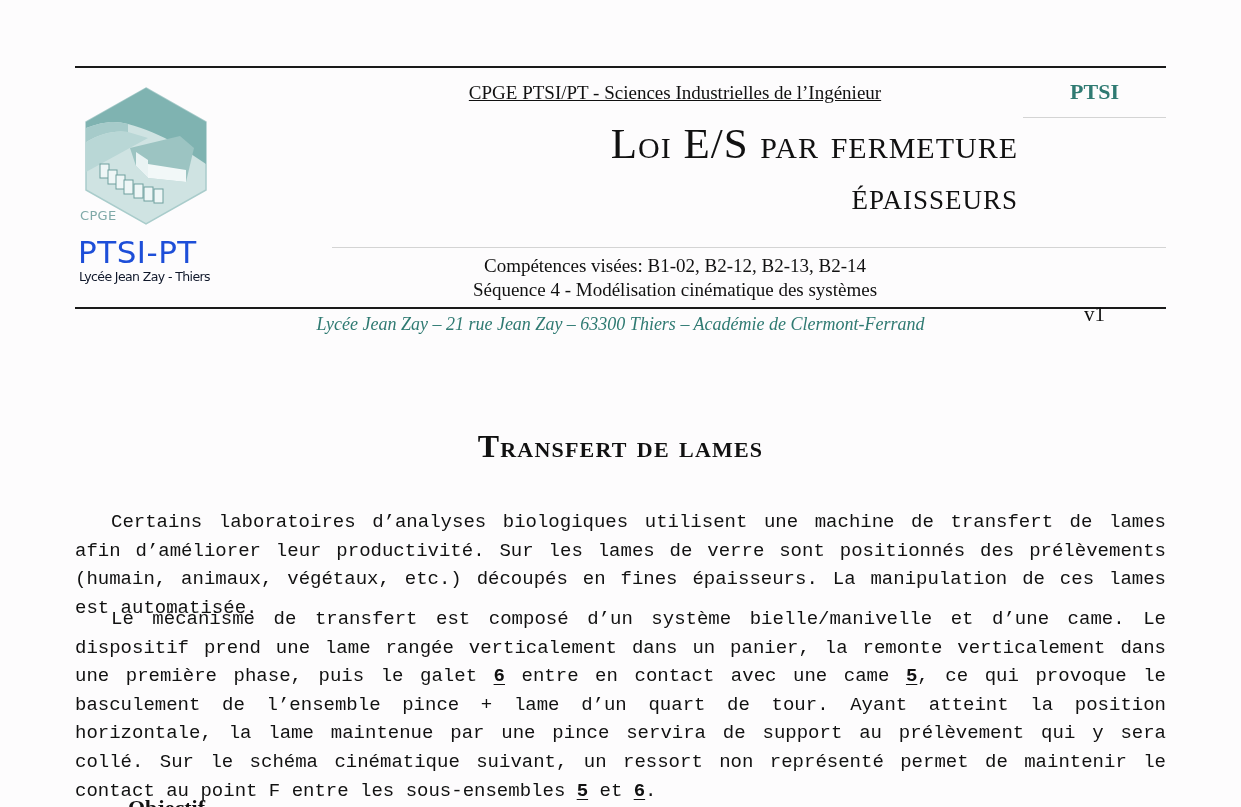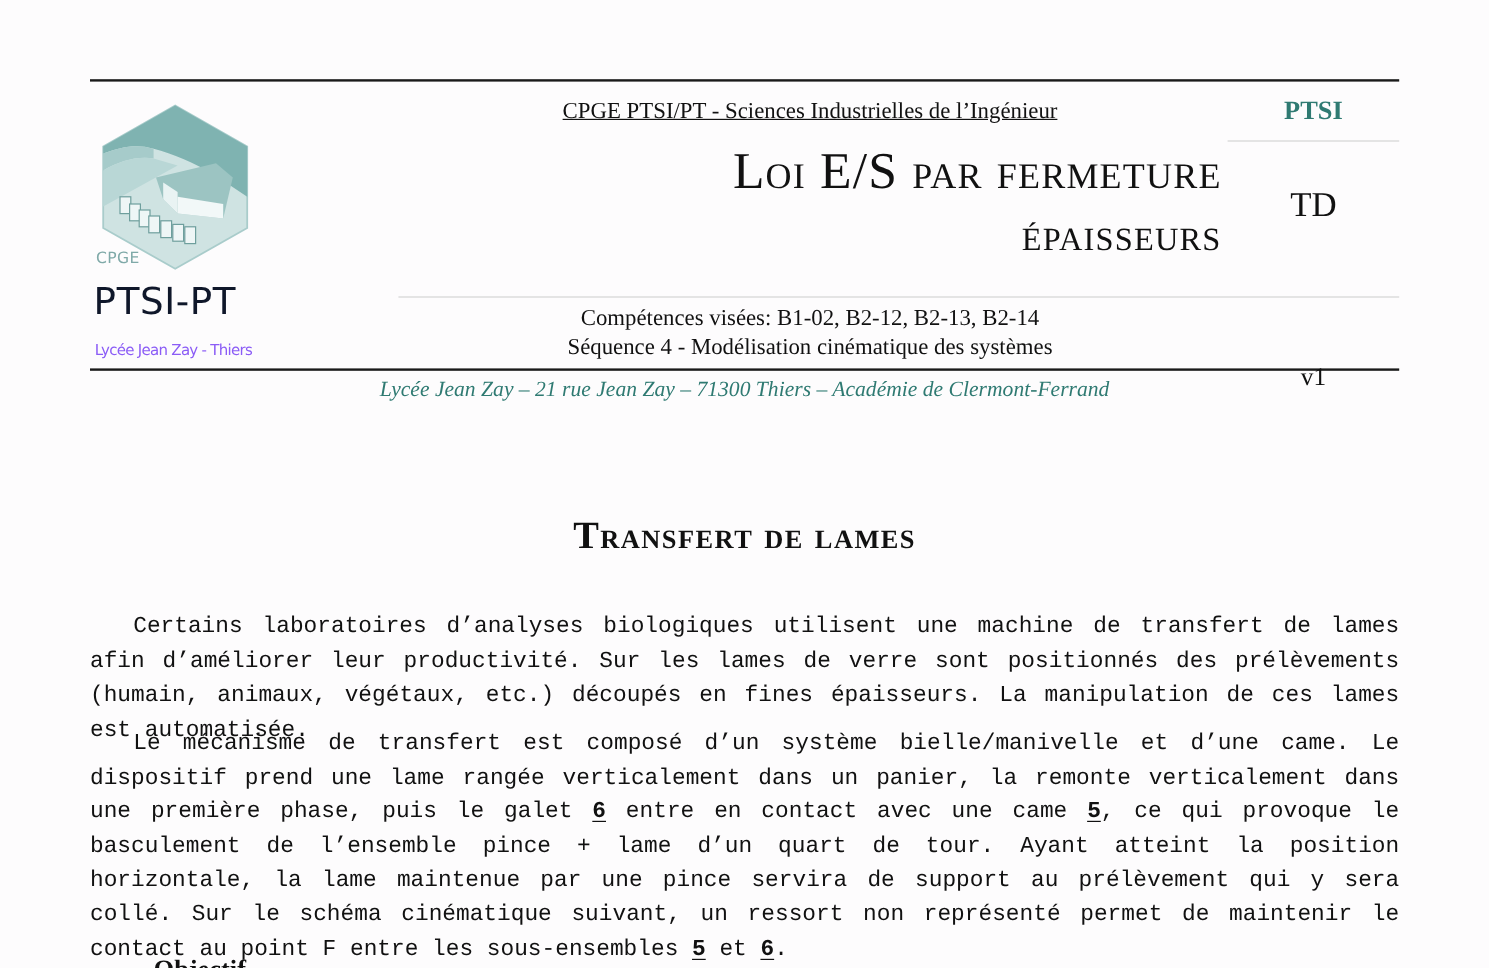--- a/index.html
+++ b/index.html
@@ -38,27 +38,27 @@
     }
     .logo svg { position: absolute; left: 6px; top: 0; }
     .logo-cpge {
       position: absolute; left: 2px; top: 122px;
       font-family: "DejaVu Sans", "Liberation Sans", sans-serif;
       font-size: 13px; color: #7fa9a8; letter-spacing: 0.3px;
     }
     .logo-main {
       position: absolute; left: 0px; top: 148px;
       font-family: "DejaVu Sans", "Liberation Sans", sans-serif;
-      font-size: 31px; color: #0f172a; letter-spacing: 0.5px;
+      font-size: 31px; color: #1d4ed8; letter-spacing: 0.5px;
       line-height: 36px;
     }
     .logo-sub {
-      position: absolute; left: 1px; top: 198px;
+      position: absolute; left: 1px; top: 183px;
       font-family: "DejaVu Sans", "Liberation Sans", sans-serif;
-      font-size: 12.5px; color: #8b5cf6; letter-spacing: -0.6px;
+      font-size: 12.5px; color: #0f172a; letter-spacing: -0.6px;
       white-space: nowrap;
     }
     
     .header-course {
       position: absolute; left: 332px; width: 686px; top: 81px;
       text-align: center; font-size: 19px; line-height: 24px;
       font-family: "Liberation Serif", serif;
       text-decoration: underline;
     }
     .header-title {
@@ -146,24 +146,23 @@
   <div class="header-title">
     <div>Loi E/S par fermeture</div>
     <div class="line2">épaisseurs</div>
   </div>
   <div class="header-meta">
     <div>Compétences visées: B1-02, B2-12, B2-13, B2-14</div>
     <div>Séquence 4 - Modélisation cinématique des systèmes</div>
   </div>
 
   <div class="right-col level">PTSI</div>
-  <div class="right-col doc-type">TD</div>
   <div class="right-col version">v1</div>
 
-  <div class="address">Lycée Jean Zay – 21 rue Jean Zay – 71300 Thiers – Académie de Clermont-Ferrand</div>
+  <div class="address">Lycée Jean Zay – 21 rue Jean Zay – 63300 Thiers – Académie de Clermont-Ferrand</div>
 
   <div class="section-title">Transfert de lames</div>
 
   <p class="paragraph p1">Certains laboratoires d’analyses biologiques utilisent une machine de transfert de lames afin d’améliorer leur productivité. Sur les lames de verre sont positionnés des prélèvements (humain, animaux, végétaux, etc.) découpés en fines épaisseurs. La manipulation de ces lames est automatisée.</p>
   <p class="paragraph p2"><span>Le mécanisme de transfert est composé d’un système bielle/manivelle et d’une came. Le dispositif prend une lame rangée verticalement dans un panier, la remonte verticalement dans une première phase, puis le galet </span><span class="ref">6</span><span> entre en contact avec une came </span><span class="ref">5</span><span>, ce qui provoque le basculement de l’ensemble pince + lame d’un quart de tour. Ayant atteint la position horizontale, la lame maintenue par une pince servira de support au prélèvement qui y sera collé. Sur le schéma cinématique suivant, un ressort non représenté permet de maintenir le contact au point F entre les sous-ensembles </span><span class="ref">5</span><span> et </span><span class="ref">6</span><span>.</span></p>
 
   <div class="objective">Objectif</div>
 
 </div>
 

